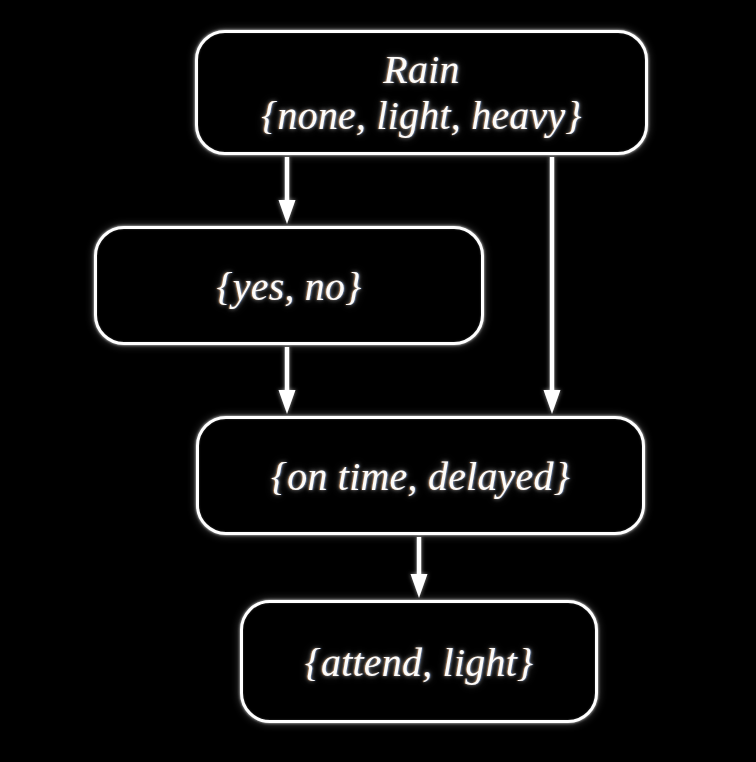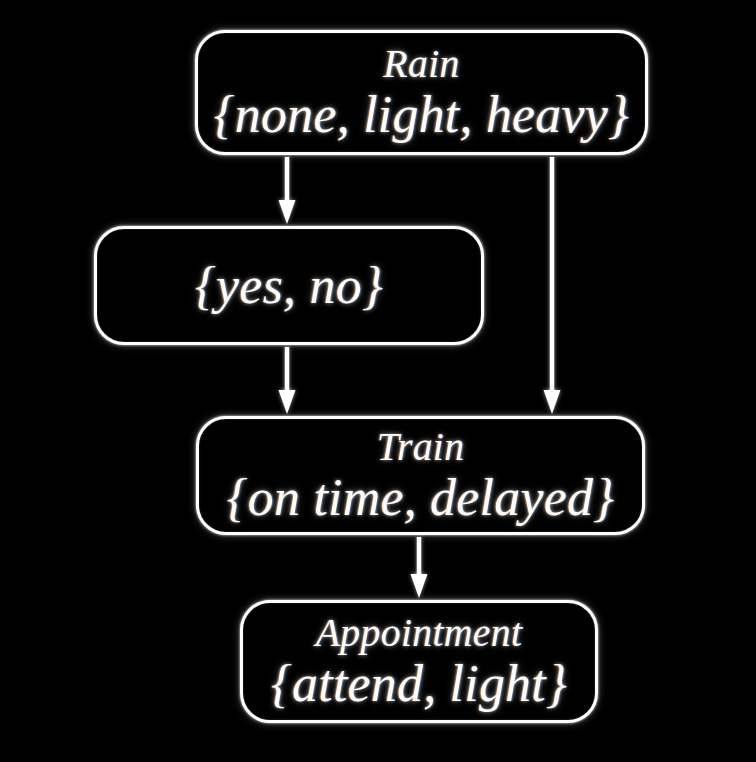--- a/index.html
+++ b/index.html
@@ -59,21 +59,21 @@
     text-align: left;
     letter-spacing: 0.2px;
     text-shadow:
       -1px 0 1px rgba(255,168,90,0.45),
        1px 0 1px rgba(120,170,255,0.40),
        0 0 4px rgba(255,255,255,0.55),
        0 0 10px rgba(255,255,255,0.22);
   }
 
   .node-name   { font-size: 40px; }
-  .node-states { font-size: 52px; margin-top: 2px; }
+  .node-states { font-size: 40px; margin-top: 2px; }
 
   
   #node-rain {
     left: 195px;  top: 30px;
     width: 453px; height: 125px;
   }
   #node-maintenance {
     left: 94px;   top: 226px;
     width: 390px; height: 119px;
   }
@@ -122,22 +122,20 @@
   <div class="node" id="node-rain">
     <div class="node-name">Rain</div>
     <div class="node-states">{none, light, heavy}</div>
   </div>
 
   <div class="node" id="node-maintenance">
     <div class="node-states">{yes, no}</div>
   </div>
 
   <div class="node" id="node-train">
-    <div class="node-name">Train</div>
     <div class="node-states">{on time, delayed}</div>
   </div>
 
   <div class="node" id="node-appointment">
-    <div class="node-name">Appointment</div>
     <div class="node-states">{attend, light}</div>
   </div>
 
 </div>
 
 </body></html>

